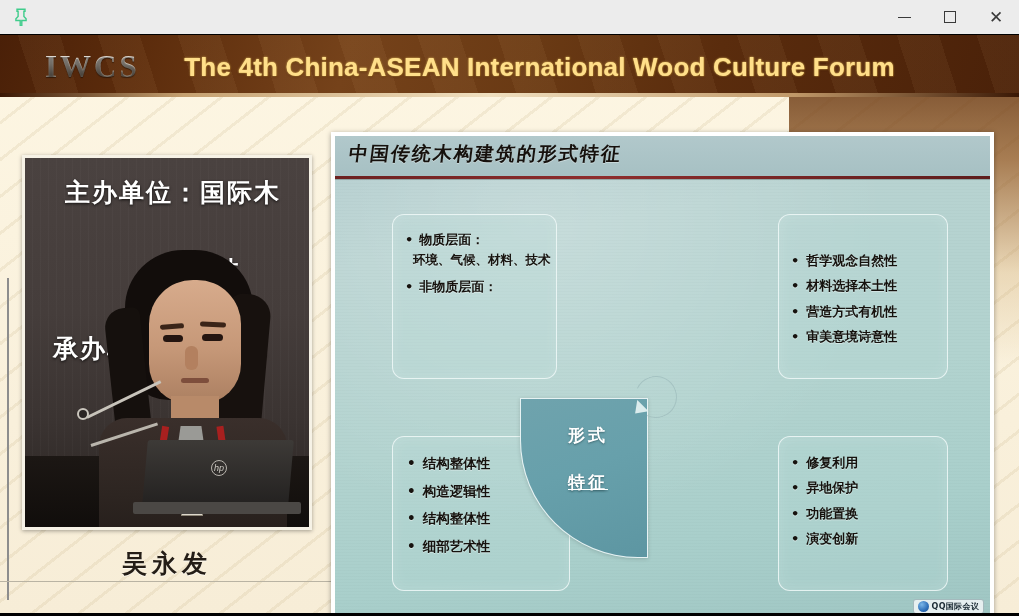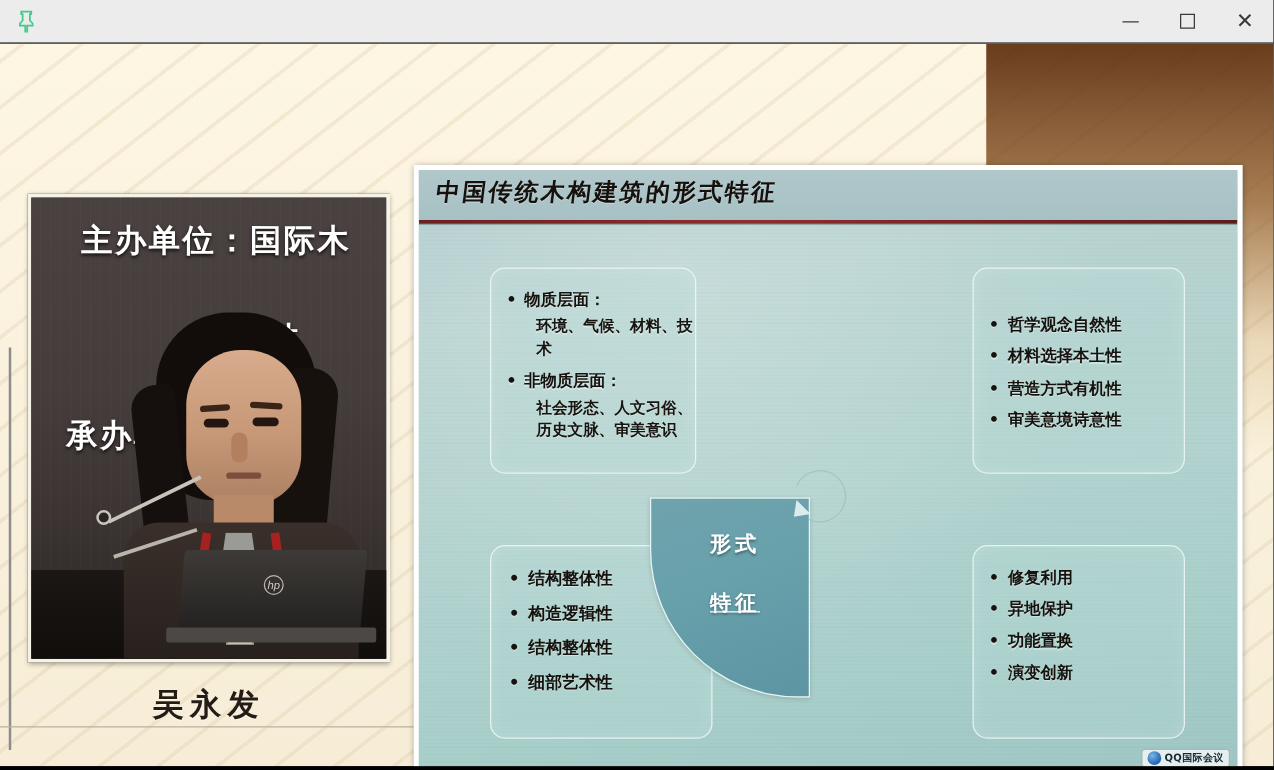--- a/index.html
+++ b/index.html
@@ -266,22 +266,22 @@
     font-family:"DejaVu Sans", sans-serif;
     color:#16120e; font-weight:700;
     text-shadow:0 1px 0 rgba(255,255,255,0.4);
     white-space:nowrap;
   }
   
   .tl-wrap{ position:absolute; left:70px; top:95px; width:150px; }
   .tl-wrap .hd{ font-size:13px; font-weight:700; color:#15110d; font-family:"DejaVu Sans",sans-serif;
     margin-bottom:3px; text-shadow:0 1px 0 rgba(255,255,255,0.4);}
   .tl-wrap .hd::before{ content:"•"; margin-right:6px; }
-  .tl-wrap .sub{ font-size:12.5px; color:#181410; font-weight:700; font-family:Liberation Sans, sans-serif;
-    line-height:1.45; margin-left:24px; margin-bottom:8px; text-shadow:0 1px 0 rgba(255,255,255,0.35);}
+  .tl-wrap .sub{ font-size:12.5px; color:#181410; font-weight:700; font-family:Liberation Mono, monospace;
+    line-height:1.45; margin-left:8px; margin-bottom:8px; text-shadow:0 1px 0 rgba(255,255,255,0.35);}
 
   .bul{ position:absolute; }
   .bul li{ font-size:13px; line-height:1.95; }
   .bul li::before{ content:"•"; margin-right:7px; }
   .tr-list{ left:456px; top:112px; }
   .bl-items{ left:72px; top:314px; }
   .br-list{ left:456px; top:314px; }
   .bl-items li{ line-height:2.05; font-size:13.5px; }
 
   
@@ -356,20 +356,25 @@
     <div class="wbtn">
       <span class="glyph-max"></span>
     </div>
     <div class="wbtn">
       <span class="glyph-close">✕</span>
     </div>
   </div>
 
   <div class="content">
 
+    <div class="banner">
+      <div class="iwcs">IWCS</div>
+      <div class="banner-title">The 4th China-ASEAN International Wood Culture Forum</div>
+      <div class="banner-rule"></div>
+    </div>
 
     <div class="left-rule"></div>
     <div class="hairline-h"></div>
 
     <div class="photo">
       <div class="wallboard"></div>
       <div class="wall-tex"></div>
 
       <div class="ptext pt1">主办单位：国际木</div>
       <div class="ptext pt2">中国林</div>
@@ -417,21 +422,20 @@
 
         <div class="box box-tl"></div>
         <div class="box box-tr"></div>
         <div class="box box-bl"></div>
         <div class="box box-br"></div>
 
         <div class="tl-wrap">
           <div class="hd">物质层面：</div>
           <div class="sub">环境、气候、材料、技术</div>
           <div class="hd">非物质层面：</div>
-          <div class="sub">社会形态、人文习俗、历史文脉、审美意识</div>
         </div>
 
         <ul class="bl-list bul tr-list">
           <li>哲学观念自然性</li>
           <li>材料选择本土性</li>
           <li>营造方式有机性</li>
           <li>审美意境诗意性</li>
         </ul>
 
         <ul class="bl-list bul bl-items">

